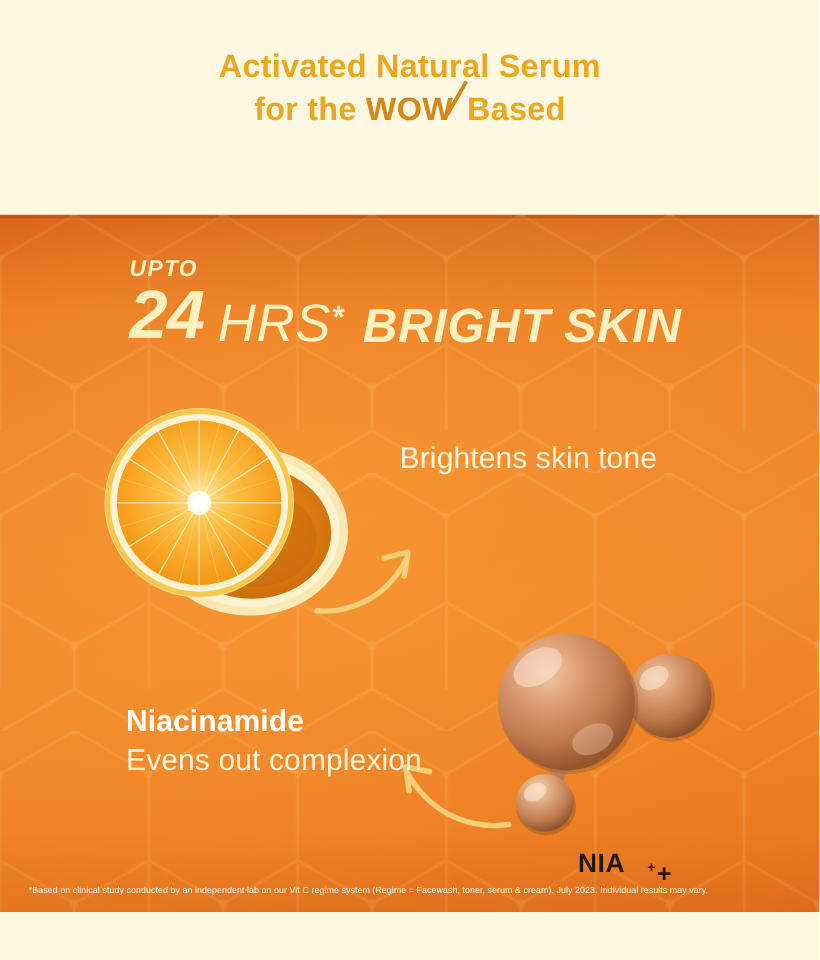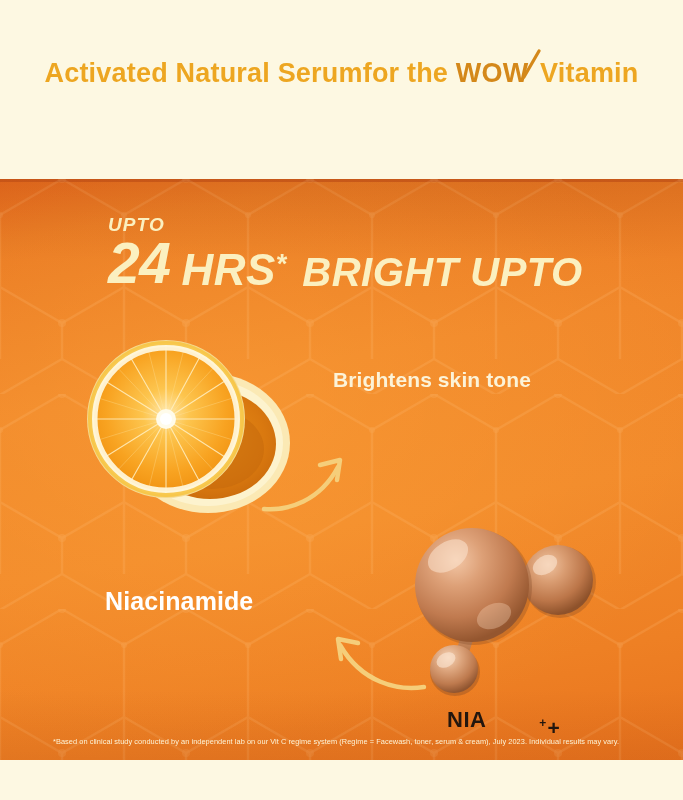--- a/index.html
+++ b/index.html
@@ -20,21 +20,21 @@
   }
 
   
   .header-band {
     position: absolute;
     left: 0; top: 0;
     width: 683px;
     height: 147px;
     background: #FDF8E2;
     display: flex;
-    flex-direction: row;
+    flex-direction: column;
     align-items: center;
     justify-content: center;
   }
   .header-line {
     font-size: 27px;
     font-weight: bold;
     color: #EDA621;
     letter-spacing: 0.2px;
     line-height: 1.32;
     text-align: center;
@@ -118,21 +118,21 @@
   .hl-num {
     font-size: 57px;
     font-weight: bold;
     font-style: italic;
     color: #FBF0C0;
     line-height: 1;
     letter-spacing: -0.5px;
   }
   .hl-hrs {
     font-size: 44px;
-    font-weight: bold;
+    font-weight: normal;
     font-style: italic;
     color: #FBF0C0;
     line-height: 1;
     margin-left: 11px;
     letter-spacing: 0.5px;
   }
   .hl-star {
     font-size: 27px;
     font-weight: bold;
     font-style: italic;
@@ -166,21 +166,21 @@
     left: 408px;
     top: 345px;
     width: 190px;
     height: 175px;
   }
   .nia-text {
     position: absolute;
     left: 447px;
     top: 528px;
     width: 74px;
-    text-align: left;
+    text-align: right;
     font-size: 22px;
     font-weight: bold;
     color: #23160E;
     letter-spacing: 0.5px;
     pointer-events: none;
   }
   .plus-text {
     position: absolute;
     left: 527px;
     top: 537px;
@@ -203,22 +203,22 @@
   }
   .ingredient-title {
     font-size: 25px;
     font-weight: bold;
     color: #FFFFFF;
     line-height: 1.15;
     letter-spacing: 0.1px;
     white-space: nowrap;
   }
   .ingredient-desc {
-    font-size: 21px;
-    font-weight: bold;
+    font-size: 25px;
+    font-weight: normal;
     color: #FCF3D8;
     line-height: 1.26;
     letter-spacing: 0.1px;
     white-space: nowrap;
     margin-top: 3px;
   }
   .ing-vitc { left: 333px; top: 185px; }
   .ing-nia  { left: 105px; top: 408px; }
 
   
@@ -233,40 +233,40 @@
     position: absolute;
     left: 312px;
     top: 448px;
     width: 118px;
     height: 70px;
   }
 
   
   .disclaimer {
     position: absolute;
-    left: 53px;
+    left: 24px;
     top: 558px;
     width: 615px;
     font-size: 7.4px;
     color: #FDF3D6;
     letter-spacing: 0.05px;
     line-height: 1.25;
     white-space: nowrap;
   }
 </style>
 </head>
 <body>
 
 <div class="poster">
 
   <div class="header-band">
     <div class="header-line">Activated Natural Serum</div>
     <div class="header-line"><span>for the </span><span class="wow-word"><span>WOW</span><svg class="wow-swoosh" viewBox="0 0 20 30">
             <path d="M2 28 L17 2" stroke="#D4881A" stroke-width="3.2" stroke-linecap="round" fill="none"></path>
-          </svg></span><span> Vitamin</span></div>
+          </svg></span><span> Based</span></div>
   </div>
 
   <div class="orange-panel">
 
     <div class="panel-topline"></div>
 
     <svg class="honeycomb" viewBox="0 0 683 581" preserveAspectRatio="none">
       <defs>
         <pattern id="hexpat" width="124" height="215" patternUnits="userSpaceOnUse">
           <g fill="none" stroke="#FFC98A" stroke-width="2.4" opacity="0.55">
@@ -287,21 +287,21 @@
     </svg>
 
     <div class="panel-vignette"></div>
 
     <div class="headline-block">
       <div class="upto">UPTO</div>
       <div class="headline-main">
         <span class="hl-num">24</span>
         <span class="hl-hrs">HRS</span>
         <span class="hl-star">*</span>
-        <span class="hl-rest">BRIGHT UPTO</span>
+        <span class="hl-rest">BRIGHT SKIN</span>
       </div>
     </div>
 
     <svg class="orange-art" viewBox="0 0 232 188">
       <defs>
         <radialGradient id="fleshG" cx="50%" cy="45%" r="58%">
           <stop offset="0%" stop-color="#FFE7A8"></stop>
           <stop offset="28%" stop-color="#FDC54E"></stop>
           <stop offset="72%" stop-color="#F8A321"></stop>
           <stop offset="100%" stop-color="#F09110"></stop>
@@ -426,18 +426,19 @@
 
     <div class="nia-text">NIA</div>
     <div class="plus-text"><span class="sup">+</span><span>+</span></div>
 
     <div class="ingredient ing-vitc">
       <div class="ingredient-desc">Brightens skin tone</div>
     </div>
 
     <div class="ingredient ing-nia">
       <div class="ingredient-title">Niacinamide</div>
+      <div class="ingredient-desc">Evens out complexion</div>
     </div>
 
     <div class="disclaimer">*Based on clinical study conducted by an independent lab on our Vit C regime system (Regime = Facewash, toner, serum &amp; cream), July 2023. Individual results may vary.</div>
 
   </div>
 </div>
 
 </body></html>

